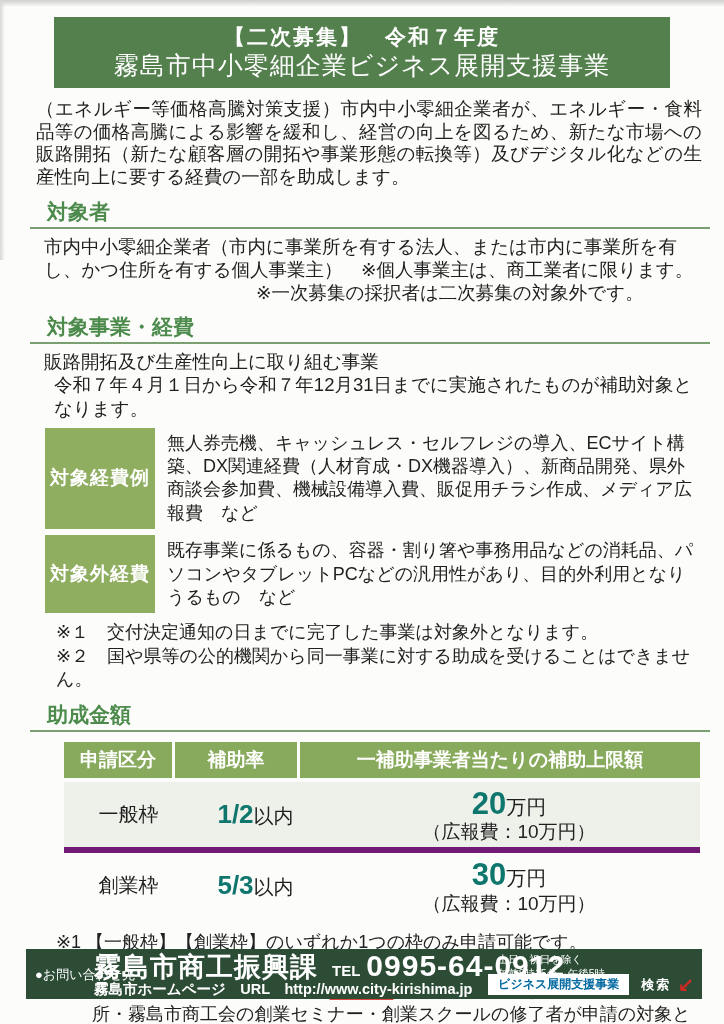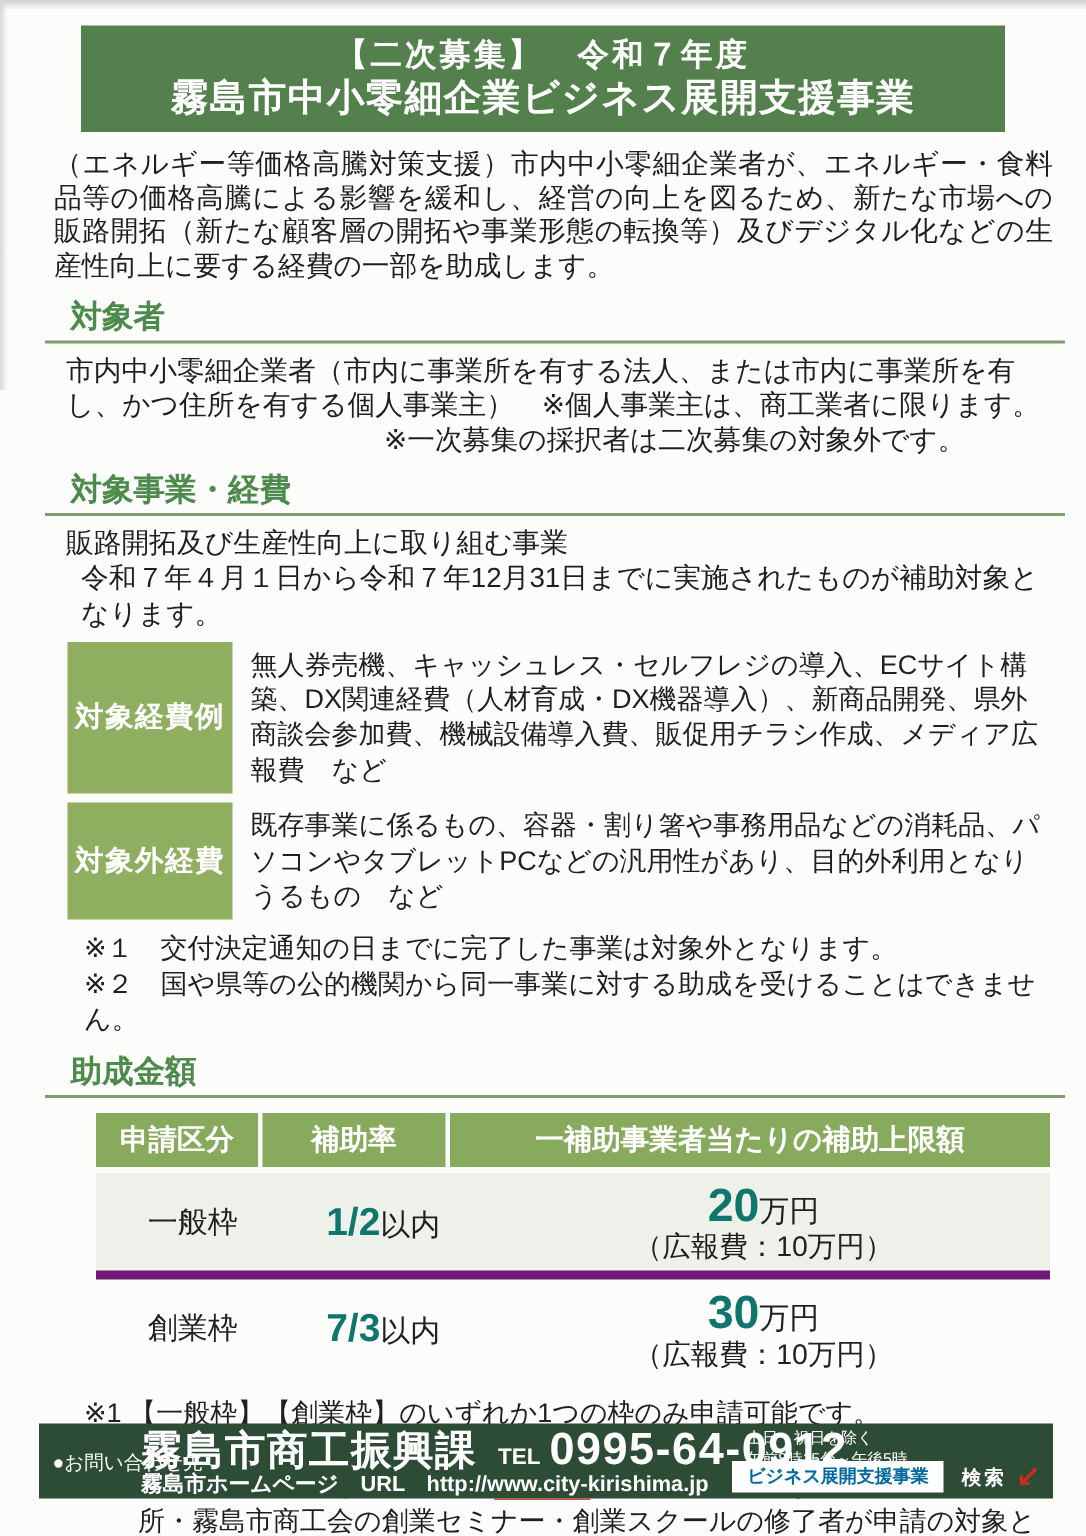--- a/index.html
+++ b/index.html
@@ -14,21 +14,21 @@
   }
   .scan-strip-top{position:absolute;top:0;left:0;width:100%;height:7px;
     background:linear-gradient(to bottom,#cfcfcd,rgba(220,220,218,0));}
   .scan-strip-left{position:absolute;top:0;left:0;width:5px;height:260px;
     background:linear-gradient(to right,#d8d8d6,rgba(220,220,218,0));}
 
   
   .banner{margin:17px 54px 0 54px;background:#54804e;color:#ffffff;
     text-align:center;padding:7px 0 8px 0;}
   .banner-line1{font-size:21px;font-weight:bold;letter-spacing:2px;line-height:1.25;}
-  .banner-line2{font-size:25px;font-weight:bold;letter-spacing:1px;line-height:1.2;}
+  .banner-line2{font-size:25px;font-weight:normal;letter-spacing:1px;line-height:1.2;}
 
   
   .intro{margin:10px 22px 0 36px;font-size:18.5px;line-height:1.22;
     text-align:justify;}
 
   
   .sec{margin:10px 0 0 47px;font-size:21px;font-weight:bold;color:#4d8b4d;line-height:1.2;}
   .rule{border-top:2px solid #7aa071;margin:3px 14px 0 30px;height:0;}
 
   .body-text{margin:6px 22px 0 44px;font-size:18.5px;line-height:1.25;}
@@ -143,21 +143,21 @@
     <div class="gt-row shaded">
       <div class="c1">一般枠</div>
       <div class="c2"><span class="red rate-big">1/2</span><span>以内</span></div>
       <div class="c3">
         <div><span class="red amt-big">20</span><span class="amt-unit">万円</span></div>
         <div class="amt-note">（広報費：10万円）</div>
       </div>
     </div>
     <div class="gt-row">
       <div class="c1">創業枠</div>
-      <div class="c2"><span class="red rate-big">7/3</span><span>以内</span></div>
+      <div class="c2"><span class="red rate-big">5/3</span><span>以内</span></div>
       <div class="c3">
         <div><span class="red amt-big">30</span><span class="amt-unit">万円</span></div>
         <div class="amt-note">（広報費：10万円）</div>
       </div>
     </div>
   </div>
 
   <div class="grant-notes">
     <div class="gnote">※1 【一般枠】【創業枠】のいずれか1つの枠のみ申請可能です。</div>
     <div class="gnote"><span>※2 創業枠については、法人登記を行ってから</span><span class="ru">3年未満</span><span>の法人、もしくは税務署への開業の届出を行ってから</span><span class="ru">3年未満</span><span>の個人事業主であって、霧島商工会議所・霧島市商工会の創業セミナー・創業スクールの修了者が申請の対象となります。</span></div>

